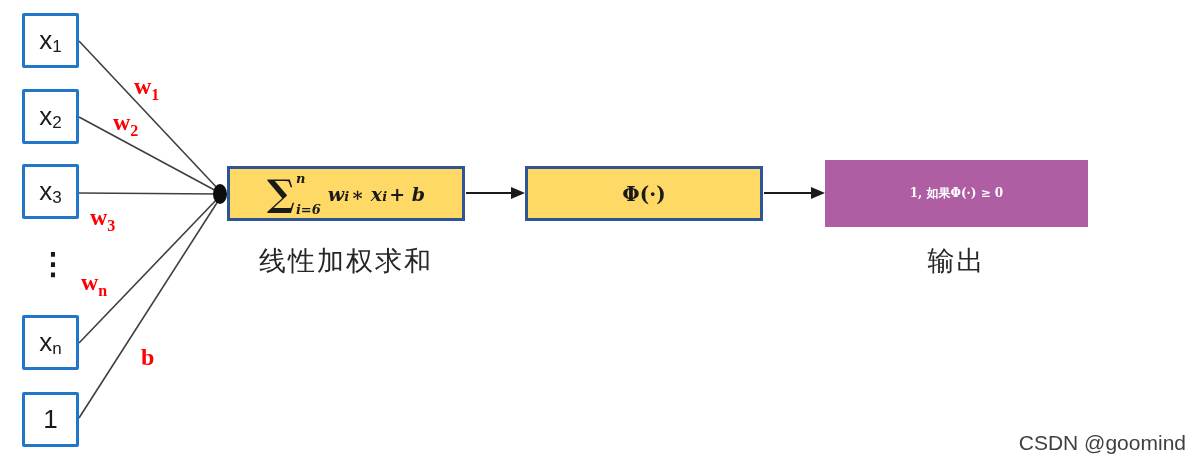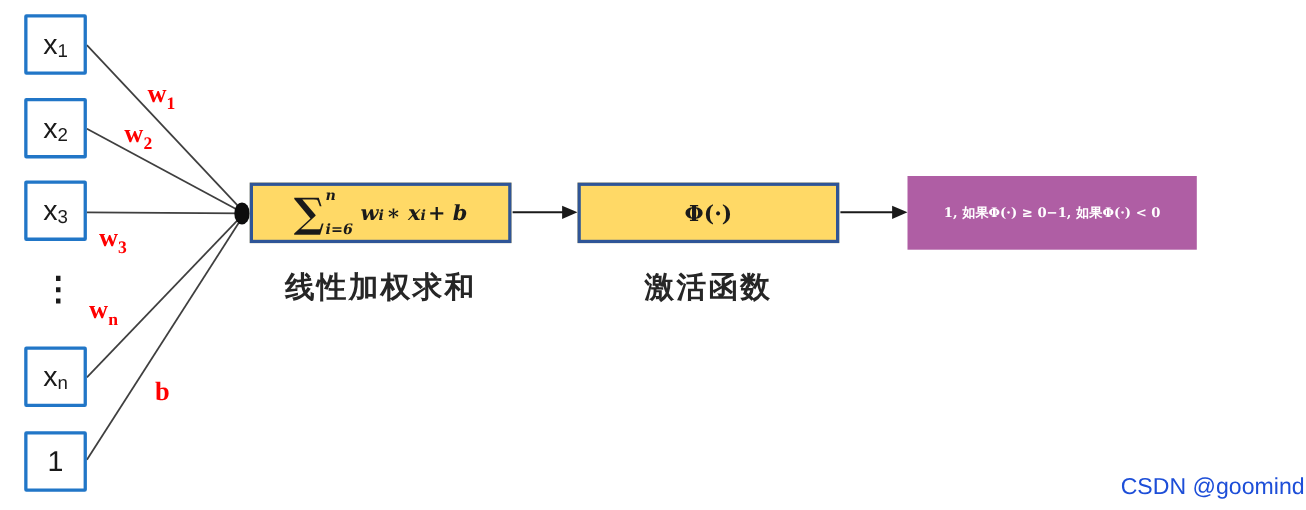--- a/index.html
+++ b/index.html
@@ -129,31 +129,31 @@
     font-size: 12px;
     font-weight: 600;
     line-height: 23px;
     white-space: nowrap;
   }
   .caption {
     position: absolute;
     top: 243px;
     text-align: center;
     font-size: 27px;
-    font-weight: 700;
+    font-weight: 400;
     letter-spacing: 2px;
     color: #262626;
     white-space: nowrap;
   }
   .watermark {
     position: absolute;
     right: 1px;
     top: 431px;
     font-size: 21px;
-    color: #1d4ed8;
+    color: #404040;
     white-space: nowrap;
   }
 </style>
 </head>
 <body>
 
 <div class="stage">
 
   <svg class="wires" viewBox="0 0 1187 464">
     <line x1="79" y1="41" x2="220" y2="191" stroke="#3F3F3F" stroke-width="1.6"></line>
@@ -212,21 +212,20 @@
       </span>
     </div>
   </div>
 
   <div class="procbox" style="left:525px">
     <span class="phi">Φ(·)</span>
   </div>
 
   <div class="outbox">
     <span>1, 如果Φ(·) ≥ 0</span>
-    <span>−1, 如果Φ(·) &lt; 0</span>
   </div>
 
   <div class="caption" style="left:227px; width:238px">线性加权求和</div>
-  <div class="caption" style="left:525px; width:238px">激活函数</div>
+  <div class="caption" style="left:825px; width:263px">输出</div>
 
   <div class="watermark">CSDN @goomind</div>
 
 </div>
 
 </body></html>

